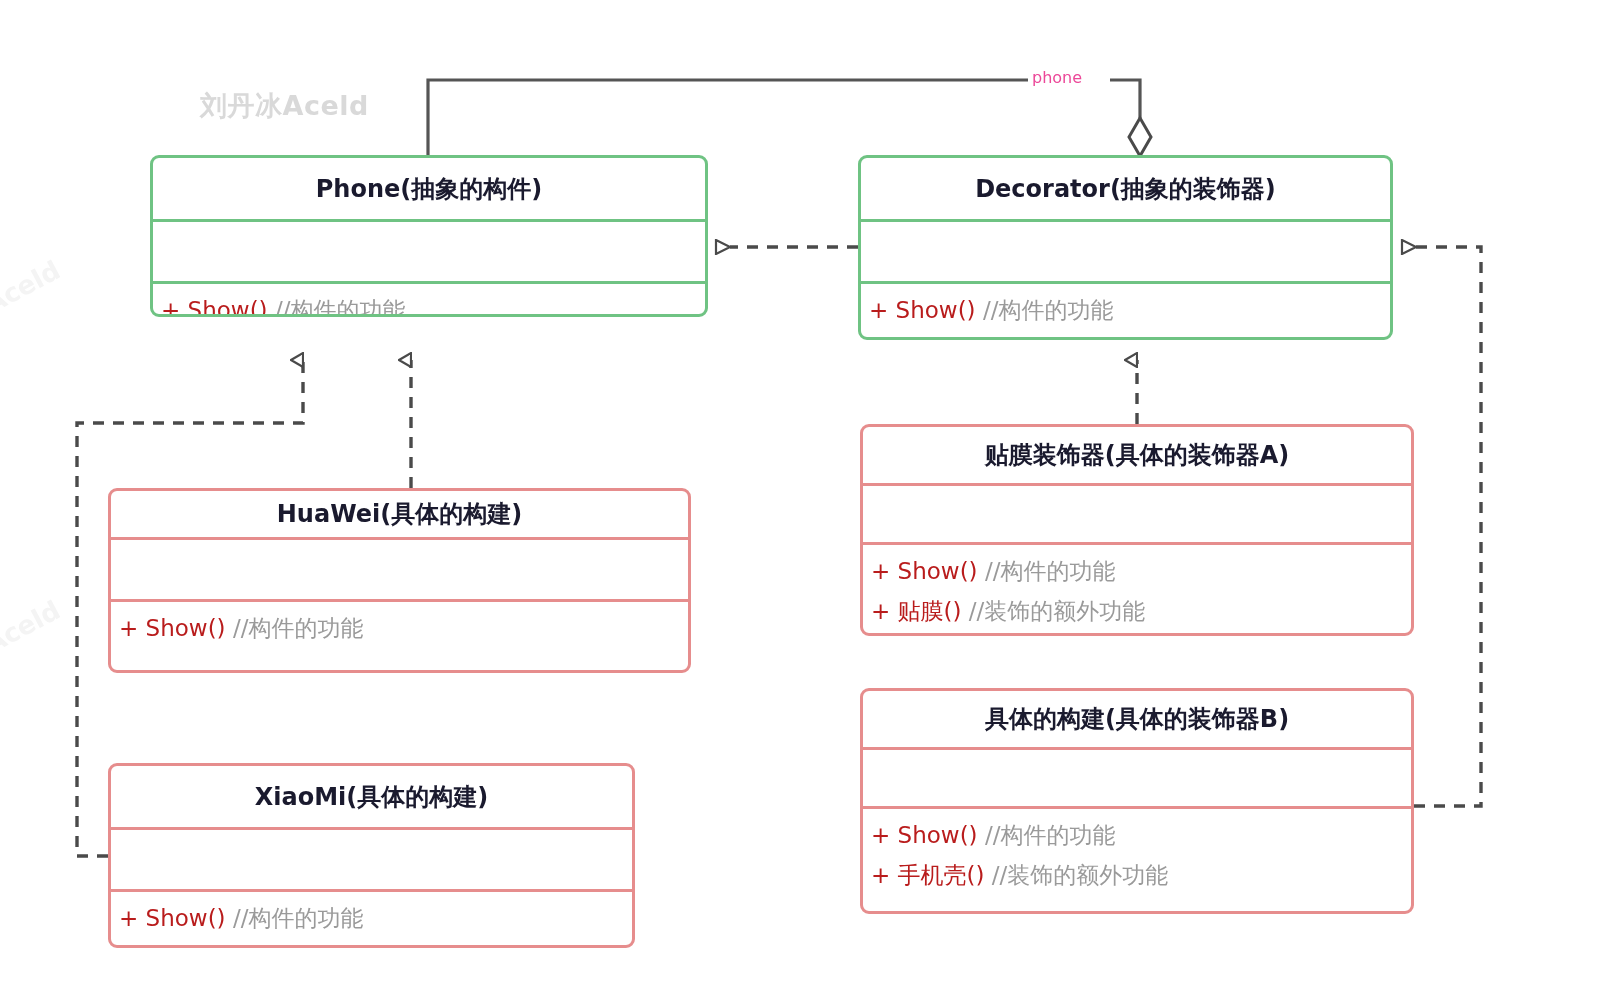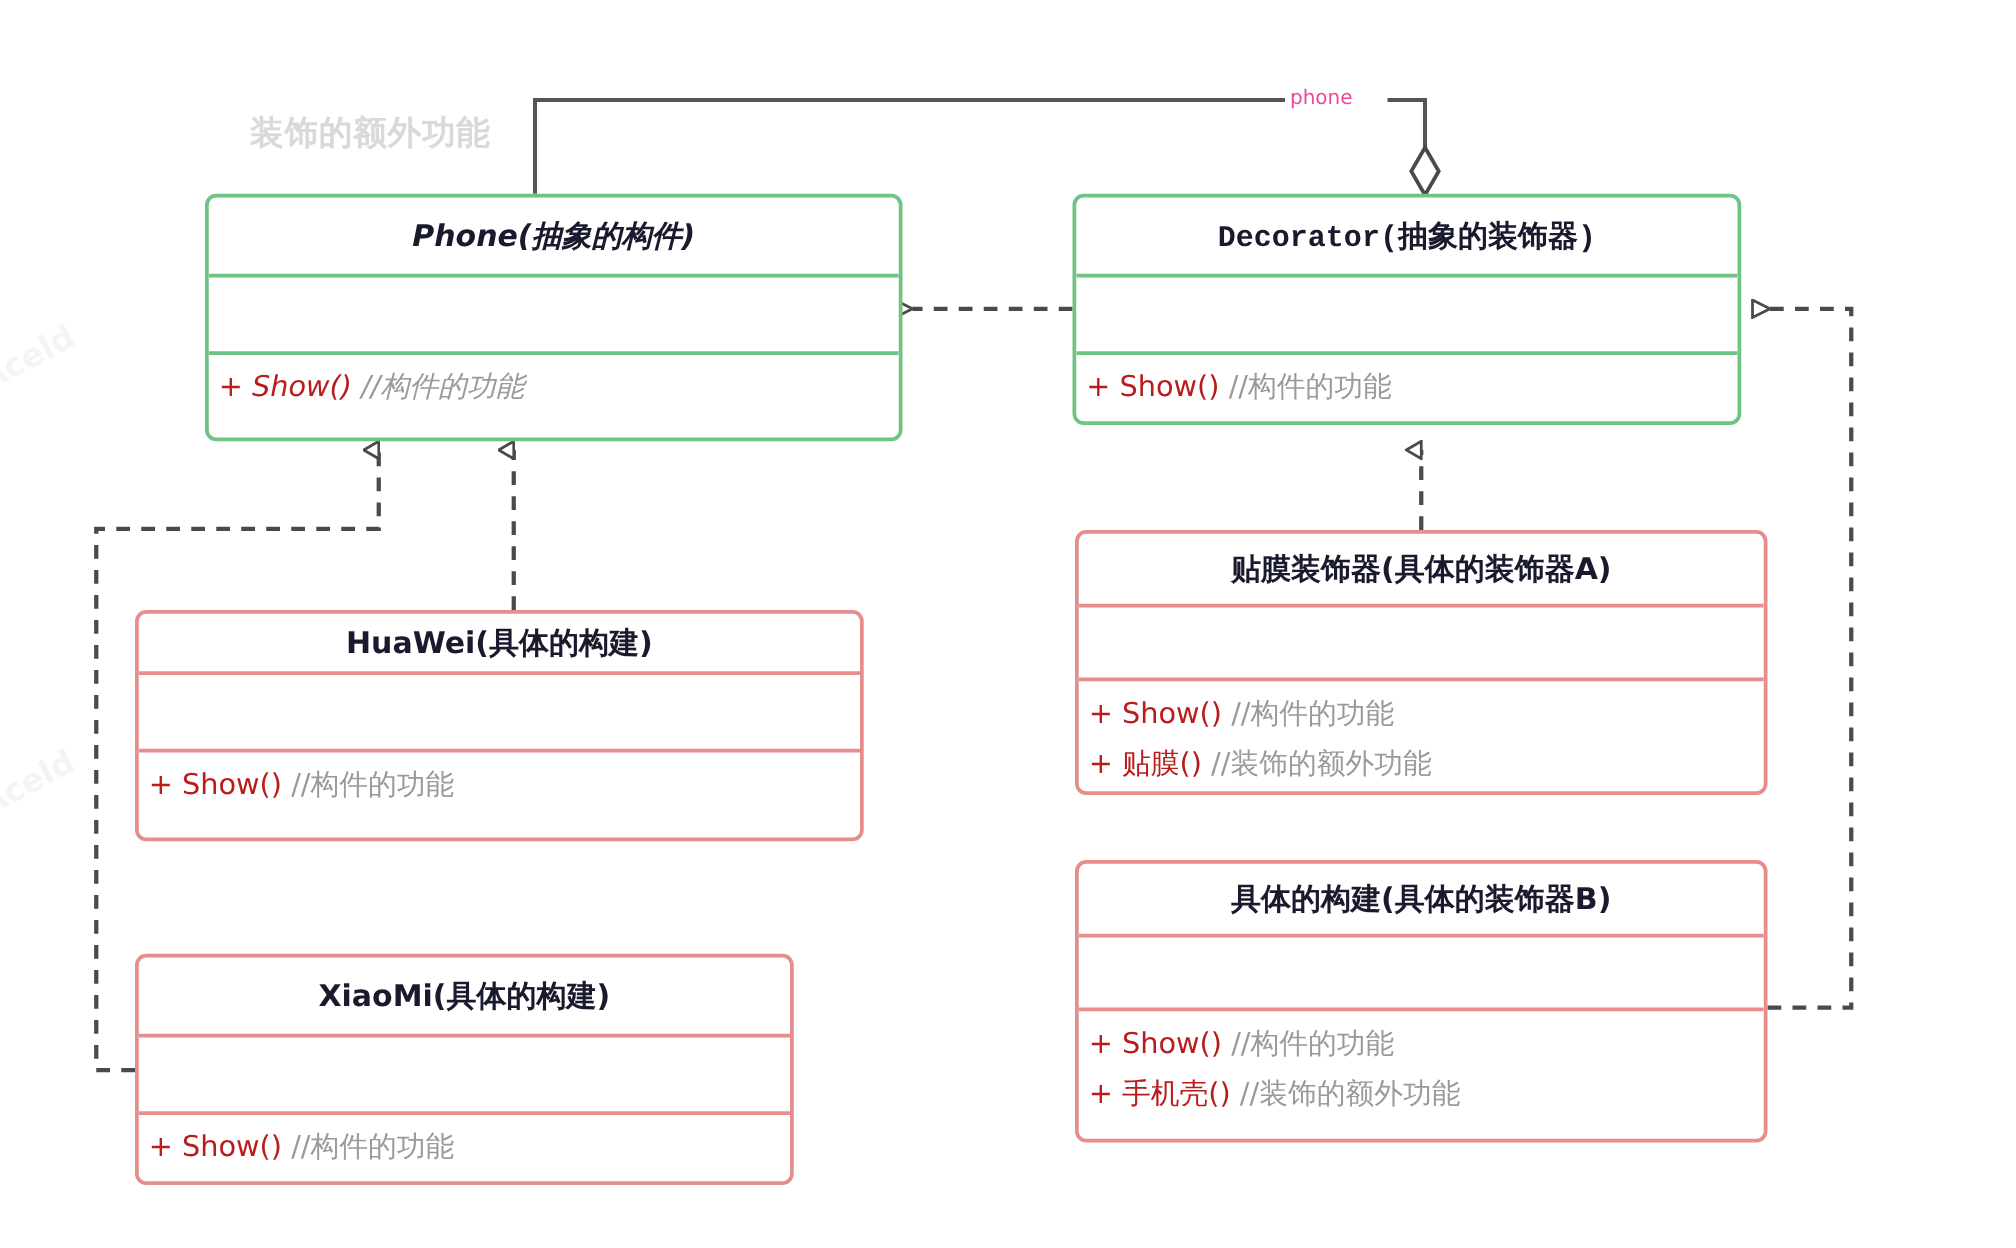--- a/index.html
+++ b/index.html
@@ -108,21 +108,21 @@
     z-index: 4;
   }
 </style>
 </head>
 <body>
 
 <div id="canvas">
 
   <div class="wm-edge" style="left:-18px; top:272px;">Aceld</div>
   <div class="wm-edge" style="left:-18px; top:612px;">Aceld</div>
-  <div class="wm-main" style="left:200px; top:88px;">装饰的额外功能</div>
+  <div class="wm-main" style="left:200px; top:88px;">刘丹冰Aceld</div>
 
   <svg id="links" viewBox="0 0 1613 998" xmlns="http://www.w3.org/2000/svg">
     <defs>
 
       <marker id="tri-up" markerWidth="16" markerHeight="14" refX="8" refY="13" orient="auto" markerUnits="userSpaceOnUse">
         <path d="M8,1 L15,13 L1,13 Z" fill="#ffffff" stroke="#4a4a4a" stroke-width="2.2"></path>
       </marker>
       <marker id="tri-left" markerWidth="18" markerHeight="16" refX="2" refY="8" orient="auto" markerUnits="userSpaceOnUse">
         <path d="M2,8 L16,1 L16,15 Z" fill="#ffffff" stroke="#4a4a4a" stroke-width="2.2"></path>
       </marker>
@@ -151,30 +151,30 @@
       <path d="M108,856 L77,856 L77,423 L303,423 L303,360" fill="none" stroke="#4a4a4a" stroke-width="3.4" stroke-dasharray="11,9" marker-end="url(#tri-up)"></path>
     </g>
 
     <g>
       <line x1="1137" y1="424" x2="1137" y2="360" stroke="#4a4a4a" stroke-width="3.4" stroke-dasharray="11,9" marker-end="url(#tri-up)"></line>
     </g>
   </svg>
 
   <div class="link-label" style="left:1028px; top:68px;">phone</div>
 
-  <div class="cls green" style="left:164px; top:155px; width:558px; height:198px;font-style:italic;">
+  <div class="cls green" style="left:150px; top:155px; width:558px; height:162px;">
     <div class="cls-title" style="height:61px;">Phone(抽象的构件)</div>
     <div class="cls-attrs" style="height:62px;"></div>
     <div class="cls-methods" style="height:56px;">
       <span class="method"><span class="sig">+  Show()  </span><span class="cmt">//构件的功能</span></span>
     </div>
   </div>
 
   <div class="cls green" style="left:858px; top:155px; width:535px; height:185px;">
-    <div class="cls-title" style="height:61px;font-family:Liberation Mono, monospace;">Decorator(抽象的装饰器)</div>
+    <div class="cls-title" style="height:61px;">Decorator(抽象的装饰器)</div>
     <div class="cls-attrs" style="height:62px;"></div>
     <div class="cls-methods" style="height:56px;">
       <span class="method"><span class="sig">+  Show()  </span><span class="cmt">//构件的功能</span></span>
     </div>
   </div>
 
   <div class="cls red" style="left:108px; top:488px; width:583px; height:185px;">
     <div class="cls-title" style="height:46px;">HuaWei(具体的构建)</div>
     <div class="cls-attrs" style="height:62px;"></div>
     <div class="cls-methods" style="height:56px;">

